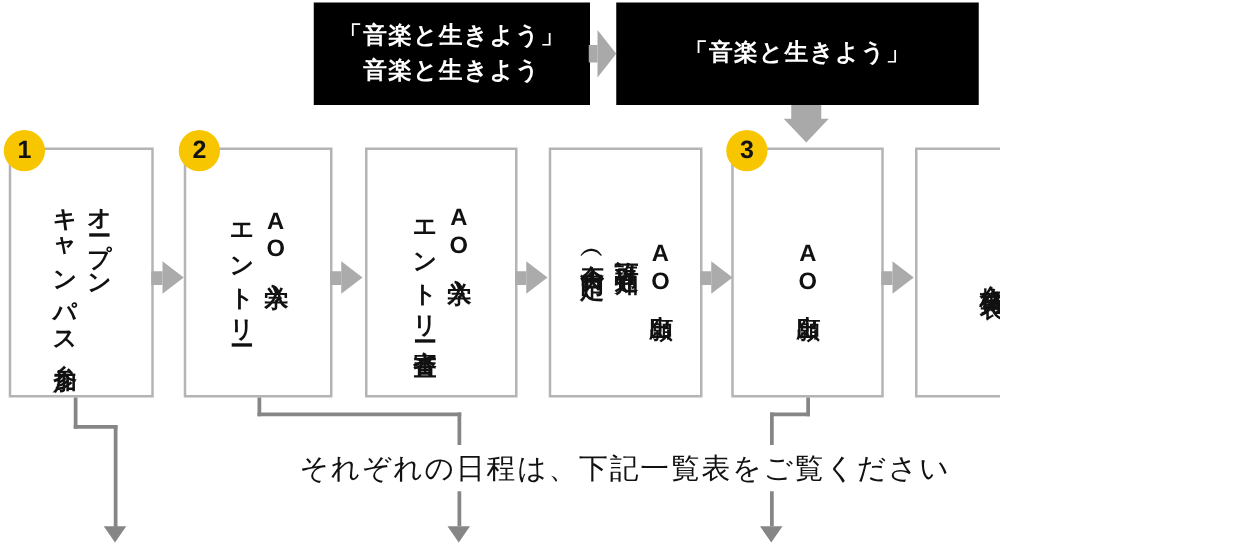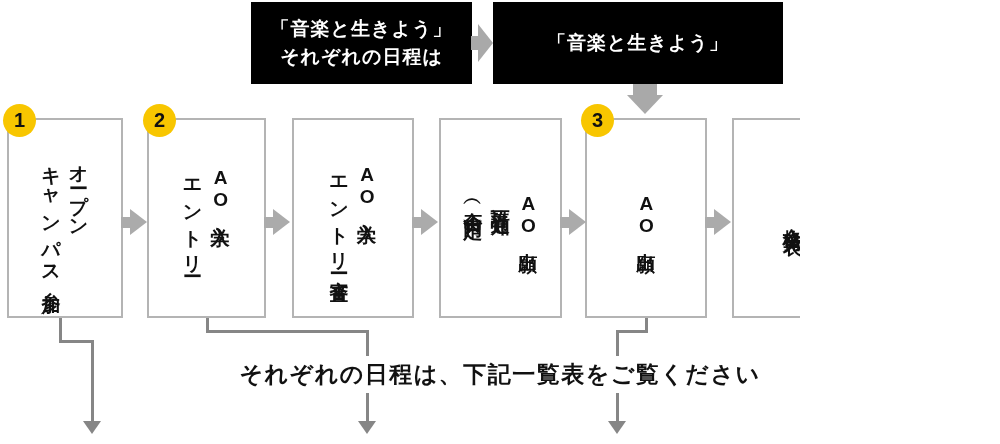--- a/index.html
+++ b/index.html
@@ -107,34 +107,34 @@
   .cline { position: absolute; background: #868686; z-index: 1; }
   .chead { position: absolute; width: 0; height: 0; z-index: 1;
     border-left: 9px solid transparent; border-right: 9px solid transparent; border-top: 13px solid #868686; }
 
   
   .note-wrap { position: absolute; left: 0; top: 356px; width: 1000px; text-align: center; z-index: 2; }
   .note-wrap span {
     display: inline-block;
     background: #ffffff;
     padding: 3px 10px;
-    font-weight: bold;
+    font-weight: normal;
     font-size: 23px;
     letter-spacing: 1.5px;
     color: #111111;
   }
 </style>
 </head>
 <body>
 
 <div class="stage">
 
   <div class="banner banner-a">
     <span>「音楽と生きよう」</span>
-    <span>それぞれの日程は</span>
+    <span>音楽と生きよう</span>
   </div>
   <div class="banner banner-b">
     <span>「音楽と生きよう」</span>
   </div>
 
   <div class="top-arrow">
     <div class="stem"></div>
     <div class="head"></div>
   </div>
 

